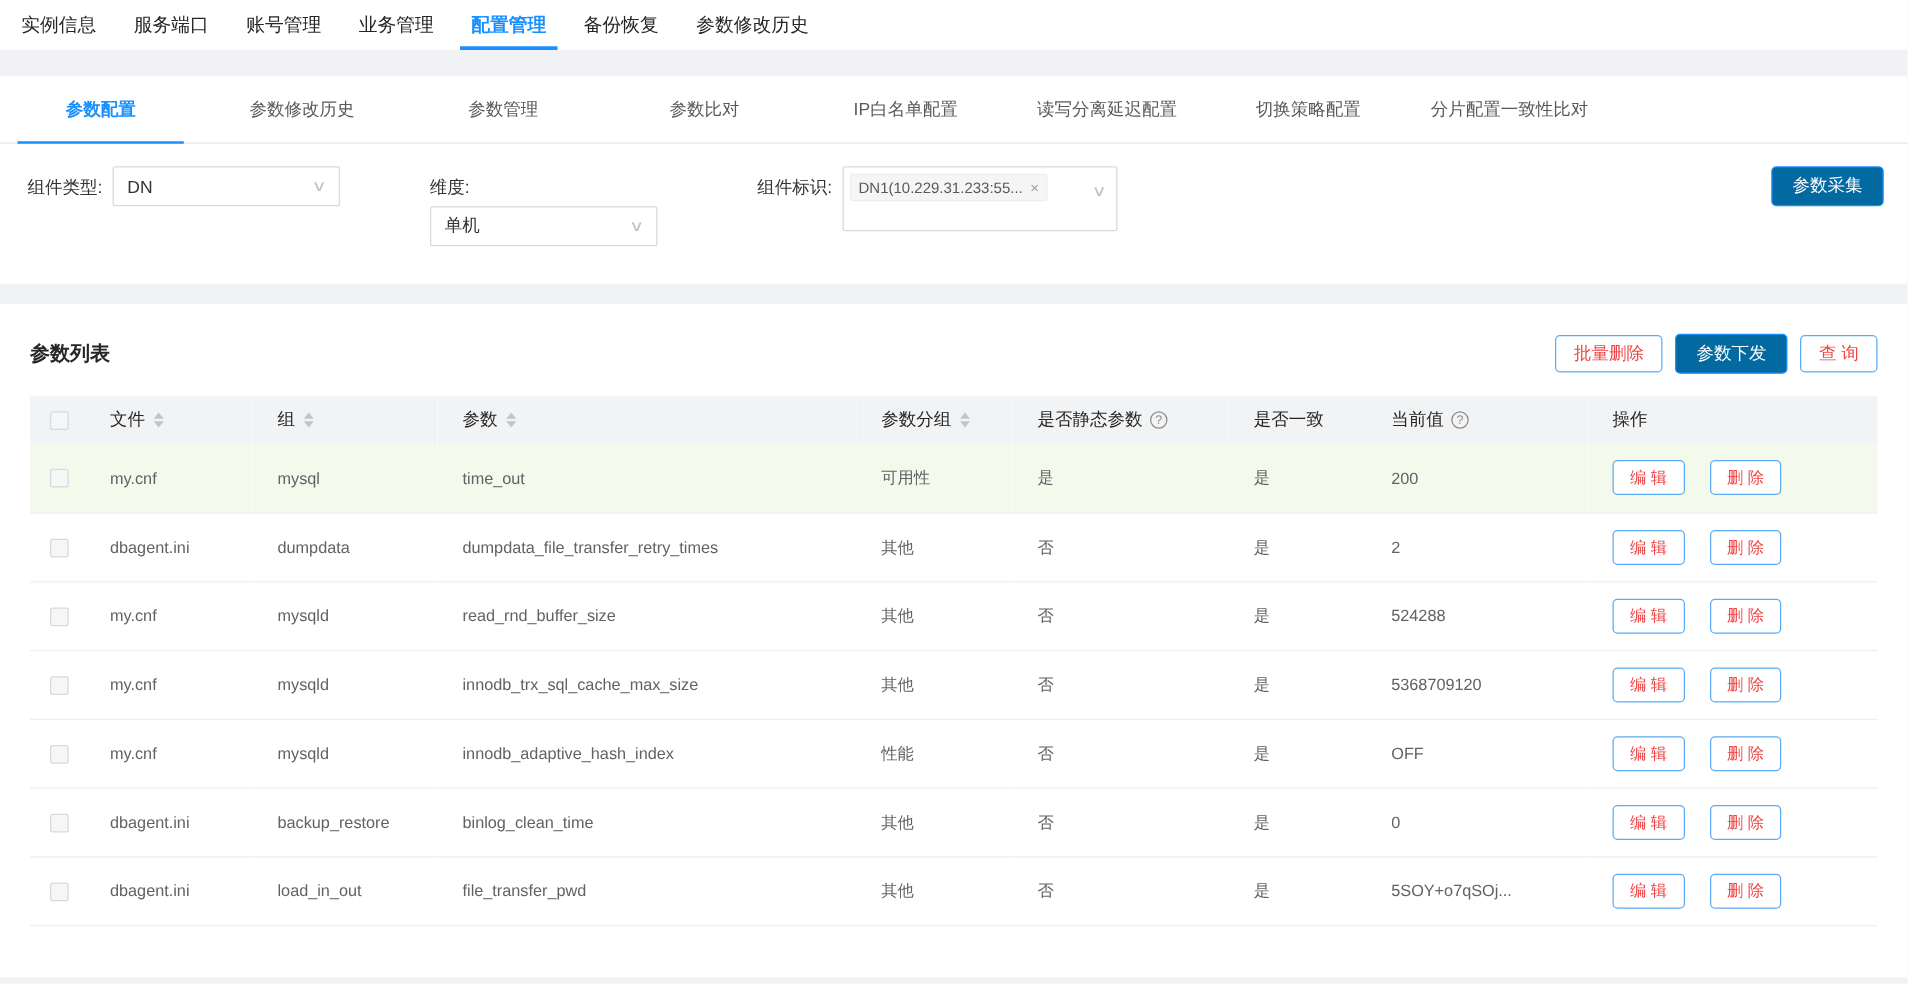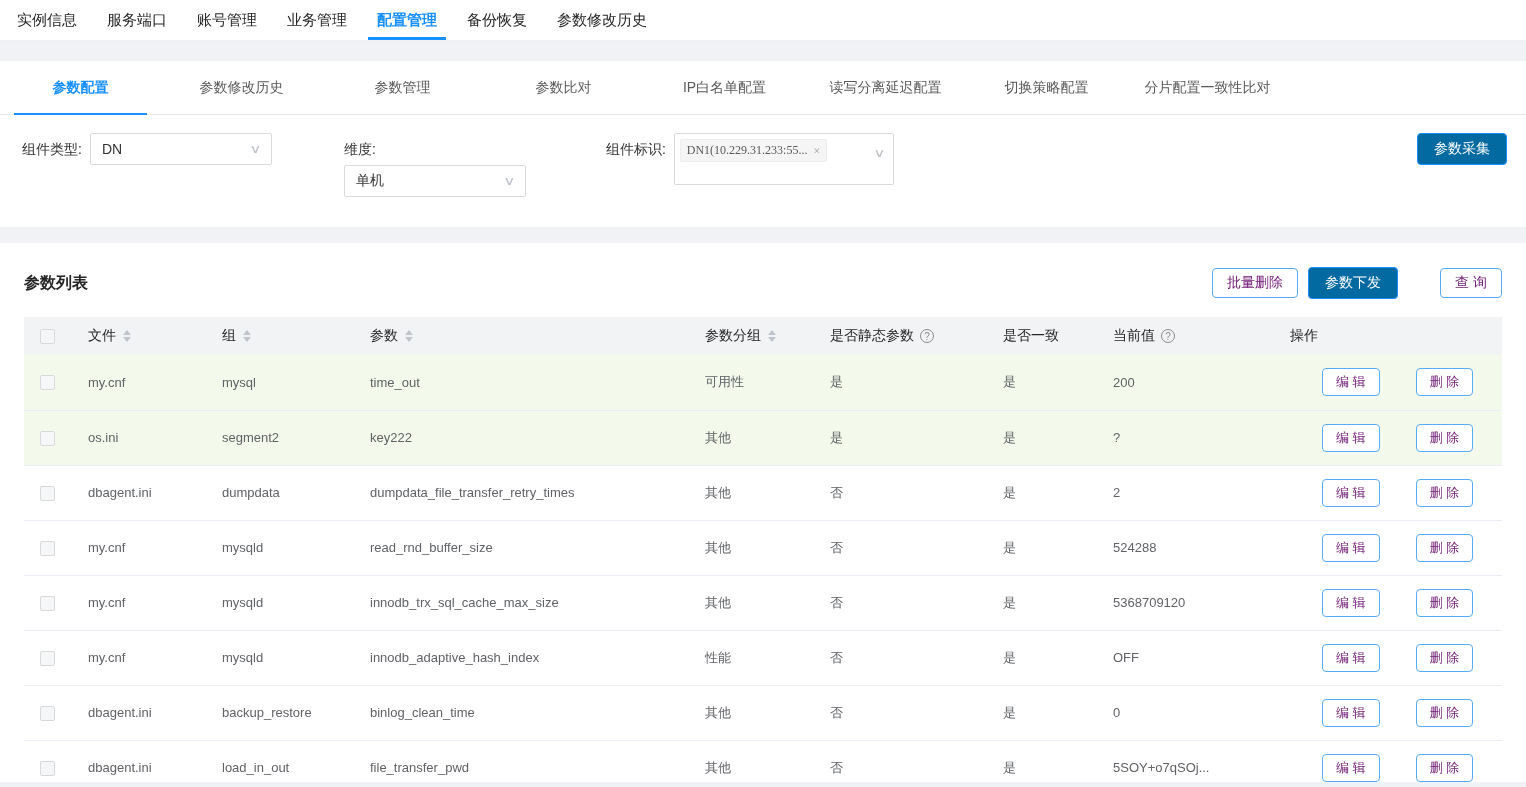--- a/index.html
+++ b/index.html
@@ -47,31 +47,31 @@
   .gap1 { margin-left:72px;flex-direction:column; }
   .gap2 { margin-left:80px; }
   .multiselect {
     width:220px; height:52px; border:1px solid #d9d9d9; border-radius:2px; background:#fff;
     padding:5px 30px 5px 5px; position:relative; cursor:pointer;
   }
   .multiselect .chevron { position:absolute; right:9px; top:12px; }
   .tag {
     display:inline-flex; align-items:center; max-width:100%;
     background:#f5f5f5; border:1px solid #ededed; border-radius:2px;
-    padding:3px 6px; font-size:12px; color:#595959; white-space:nowrap;font-family:Liberation Serif, serif;
+    padding:3px 6px; font-size:12px; color:#595959; white-space:nowrap;
   }
   .tag .tag-close { margin-left:6px; color:#9aa0a6; font-size:12px; cursor:pointer; line-height:1; }
   .btn { display:inline-flex; align-items:center; justify-content:center; white-space:nowrap; cursor:pointer; }
   .btn-primary {
     background:#0369a1; color:#fff; border:1px solid #1890ff; border-radius:4px;
     height:32px; padding:0 16px; font-size:14px;
   }
   .btn-outline {
-    background:#fff; color:#701a75; border:1px solid #5aabf5; border-radius:4px;
-    height:30px; padding:0 14px; font-size:14px;margin-left:32px;
+    background:#fff; color:#ef4444; border:1px solid #5aabf5; border-radius:4px;
+    height:30px; padding:0 14px; font-size:14px;
   }
   .collect-btn { position:absolute; right:19px; top:18px; }
   
   .table-card { margin-top:16px; padding:0 24px 16px; height:539px; overflow:hidden; }
   .table-title-bar { display:flex; justify-content:space-between; align-items:center; padding:24px 0 18px; }
   .page-title { font-size:16px; font-weight:700; color:#262626; }
   .actions { display:flex; gap:10px; align-items:center; }
   table { width:100%; border-collapse:collapse; table-layout:fixed; }
   thead th {
     background:#f2f3f5; height:38px; text-align:left; font-size:14px; font-weight:500;
@@ -96,21 +96,21 @@
   .caret-down { border-top:5px solid #c0c4cc; }
   .info {
     display:inline-flex; align-items:center; justify-content:center;
     width:14px; height:14px; margin-left:6px; border:1px solid #8c8c8c; border-radius:50%;
     font-size:10px; color:#8c8c8c; font-weight:400; cursor:pointer;
   }
   .col-check{width:44px} .col-file{width:134px} .col-group{width:148px}
   .col-param{width:335px} .col-param_group{width:125px} .col-is_static{width:173px}
   .col-is_consistent{width:110px} .col-current_value{width:177px} .col-ops{}
   .row-btn { height:28px; padding:0 13px; font-size:13px; border-radius:4px; }
-  .ops-wrap { display:flex; gap:4px; }
+  .ops-wrap { display:flex; gap:20px; }
 </style>
 </head>
 <body>
 
 <nav class="top-nav">
     <div class="top-nav-item">实例信息</div>
     <div class="top-nav-item">服务端口</div>
     <div class="top-nav-item">账号管理</div>
     <div class="top-nav-item">业务管理</div>
     <div class="top-nav-item active">配置管理</div>
@@ -241,36 +241,20 @@
     <td class="col-is_static">是</td>
     <td class="col-is_consistent">是</td>
     <td class="col-current_value">200</td>
     <td class="col-ops">
       <div class="ops-wrap">
         <button class="btn btn-outline row-btn">编 辑</button>
         <button class="btn btn-outline row-btn">删 除</button>
       </div>
     </td>
   </tr>
-        <tr class="highlight">
-    <td class="col-check"><span class="checkbox"></span></td>
-    <td class="col-file">os.ini</td>
-    <td class="col-group">segment2</td>
-    <td class="col-param">key222</td>
-    <td class="col-param_group">其他</td>
-    <td class="col-is_static">是</td>
-    <td class="col-is_consistent">是</td>
-    <td class="col-current_value">?</td>
-    <td class="col-ops">
-      <div class="ops-wrap">
-        <button class="btn btn-outline row-btn">编 辑</button>
-        <button class="btn btn-outline row-btn">删 除</button>
-      </div>
-    </td>
-  </tr>
         <tr>
     <td class="col-check"><span class="checkbox"></span></td>
     <td class="col-file">dbagent.ini</td>
     <td class="col-group">dumpdata</td>
     <td class="col-param">dumpdata_file_transfer_retry_times</td>
     <td class="col-param_group">其他</td>
     <td class="col-is_static">否</td>
     <td class="col-is_consistent">是</td>
     <td class="col-current_value">2</td>
     <td class="col-ops">

